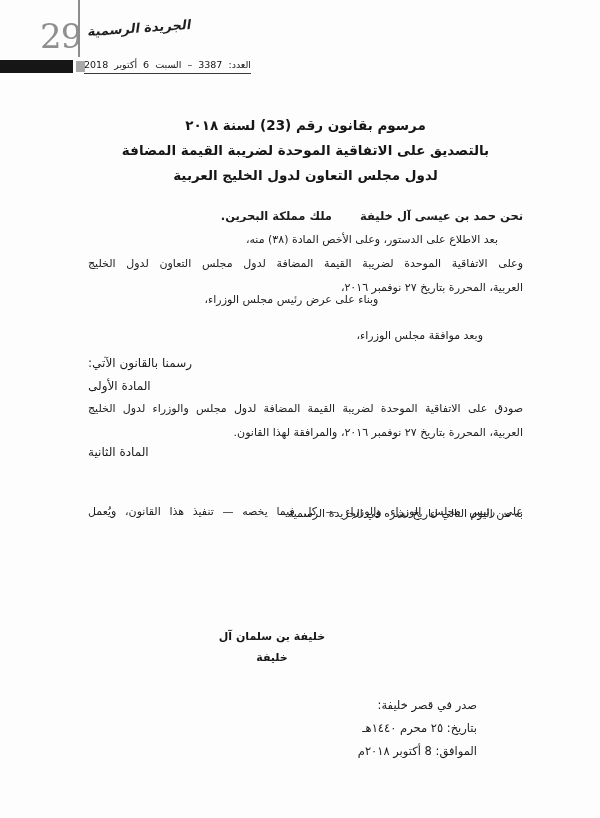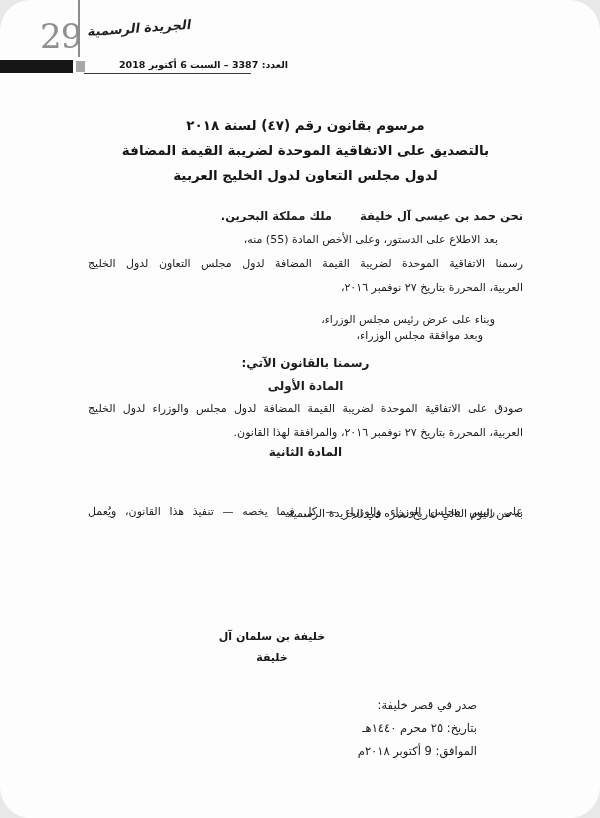--- a/index.html
+++ b/index.html
@@ -1,56 +1,55 @@
 <!DOCTYPE html>
 <html lang="ar"><head>
 <meta charset="utf-8">
 <style>
   * { margin:0; padding:0; box-sizing:border-box; }
   body { background:#e8e8e8; font-family:"DejaVu Sans", sans-serif; }
   .page {
     position:relative; width:600px; height:818px;
     background:#fdfdfd; overflow:hidden; margin:0 auto;
     color:#1c1c1c;
-    border-radius:31px;
   }
   .ar { direction:rtl; unicode-bidi:plaintext; font-family:"DejaVu Sans", sans-serif; }
 
   
   .page-num {
     position:absolute; left:40px; top:16px; width:38px;
     font-family:"DejaVu Serif", serif; font-size:34px; font-weight:400;
     color:#8f8f8f; text-align:right; letter-spacing:-1px;
   }
   .vdiv { position:absolute; left:78px; top:0; width:1.5px; height:57px; background:#8c8c8c; }
   .logo {
     position:absolute; left:88px; top:24px; white-space:nowrap;
     direction:rtl; font-size:13px; font-weight:bold; color:#1f1f1f;
     letter-spacing:-1px; transform:rotate(-4deg) skewX(-12deg); transform-origin:left center;
   }
   .issue-line {
     position:absolute; left:84px; top:57px; width:167px; height:16px;
-    direction:rtl; font-size:9.5px; font-weight:bold; color:#161616;
-    line-height:16px; text-align:justify; text-align-last:justify; white-space:nowrap;margin-left:37px;
+    direction:rtl; font-size:9.5px; font-weight:normal; color:#161616;
+    line-height:16px; text-align:justify; text-align-last:justify; white-space:nowrap;
   }
   .issue-rule { position:absolute; left:84px; top:73px; width:167px; height:1px; background:#3a3a3a; }
   .hbar  { position:absolute; left:0; top:60px; width:73px; height:13px; background:#161616; }
   .hsq   { position:absolute; left:76px; top:61px; width:9px; height:11px; background:#a8a8a8; }
 
   
   .line {
     position:absolute; left:88px; width:435px; height:24px;
     direction:rtl; font-size:11px; line-height:24px; color:#1c1c1c;
     text-align:right; white-space:nowrap;
   }
   .just { text-align:justify; text-align-last:justify; white-space:normal; overflow:hidden; }
   .ind1 { text-indent:25px; }
   .ind2 { text-indent:28px; }
   .ind3 { text-indent:40px; }
-  .ctr  { text-align:center; font-weight:bold; white-space:nowrap; }
+  .ctr  { text-align:left; font-weight:normal; white-space:nowrap; }
 
   .title-block {
     position:absolute; left:88px; top:113px; width:435px;
     direction:rtl; text-align:center; font-weight:bold;
     font-size:13.5px; line-height:25px; color:#161616;
   }
   .king-line { display:flex; gap:28px; font-weight:bold; font-size:11.5px; }
   .heading { font-size:12px; height:20px; line-height:20px; }
 
   .sig {
@@ -69,48 +68,48 @@
 
   <div class="page-num">29</div>
   <div class="vdiv"></div>
   <div class="logo">الجريدة الرسمية</div>
   <div class="issue-line ar">العدد: 3387 – السبت 6 أكتوبر 2018</div>
   <div class="issue-rule"></div>
   <div class="hbar"></div>
   <div class="hsq"></div>
 
   <div class="title-block">
-    <div>مرسوم بقانون رقم (٤٧) لسنة ٢٠١٨</div>
+    <div>مرسوم بقانون رقم (23) لسنة ٢٠١٨</div>
     <div>بالتصديق على الاتفاقية الموحدة لضريبة القيمة المضافة</div>
     <div>لدول مجلس التعاون لدول الخليج العربية</div>
   </div>
 
   <div class="line king-line" style="top:204px;">
     <span>نحن حمد بن عيسى آل خليفة</span>
     <span>ملك مملكة البحرين.</span>
   </div>
-  <div class="line ind1" style="top:228px;">بعد الاطلاع على الدستور، وعلى الأخص المادة (55) منه،</div>
-  <div class="line just" style="top:252px;">رسمنا الاتفاقية الموحدة لضريبة القيمة المضافة لدول مجلس التعاون لدول الخليج</div>
+  <div class="line ind1" style="top:228px;">بعد الاطلاع على الدستور، وعلى الأخص المادة (٣٨) منه،</div>
+  <div class="line just" style="top:252px;">وعلى الاتفاقية الموحدة لضريبة القيمة المضافة لدول مجلس التعاون لدول الخليج</div>
   <div class="line" style="top:276px;">العربية، المحررة بتاريخ ٢٧ نوفمبر ٢٠١٦،</div>
-  <div class="line ind2" style="top:308px;">وبناء على عرض رئيس مجلس الوزراء،</div>
+  <div class="line ind2" style="top:288px;text-align:center;">وبناء على عرض رئيس مجلس الوزراء،</div>
   <div class="line ind3" style="top:324px;">وبعد موافقة مجلس الوزراء،</div>
 
   <div class="line ctr heading" style="top:353px;">رسمنا بالقانون الآتي:</div>
 
   <div class="line ctr heading" style="top:376px;">المادة الأولى</div>
   <div class="line just" style="top:397px;">صودق على الاتفاقية الموحدة لضريبة القيمة المضافة لدول مجلس والوزراء لدول الخليج</div>
   <div class="line" style="top:421px;">العربية، المحررة بتاريخ ٢٧ نوفمبر ٢٠١٦، والمرافقة لهذا القانون.</div>
 
   <div class="line ctr heading" style="top:442px;">المادة الثانية</div>
   <div class="line just" style="top:478px;margin-top:22px;">على رئيس مجلس الوزراء والوزراء — كل فيما يخصه — تنفيذ هذا القانون، ويُعمل</div>
   <div class="line" style="top:502px;">به من اليوم التالي لتاريخ نشره في الجريدة الرسمية.</div>
 
   <div class="sig" style="left:213px; top:626px; width:118px;">
     <div>خليفة بن سلمان آل خليفة</div>
   </div>
 
   <div class="issuance">
     <div>صدر في قصر خليفة:</div>
     <div>بتاريخ: ٢٥ محرم ١٤٤٠هـ</div>
-    <div>الموافق: 9 أكتوبر ٢٠١٨م</div>
+    <div>الموافق: 8 أكتوبر ٢٠١٨م</div>
   </div>
 
 </div>
 
 </body></html>

